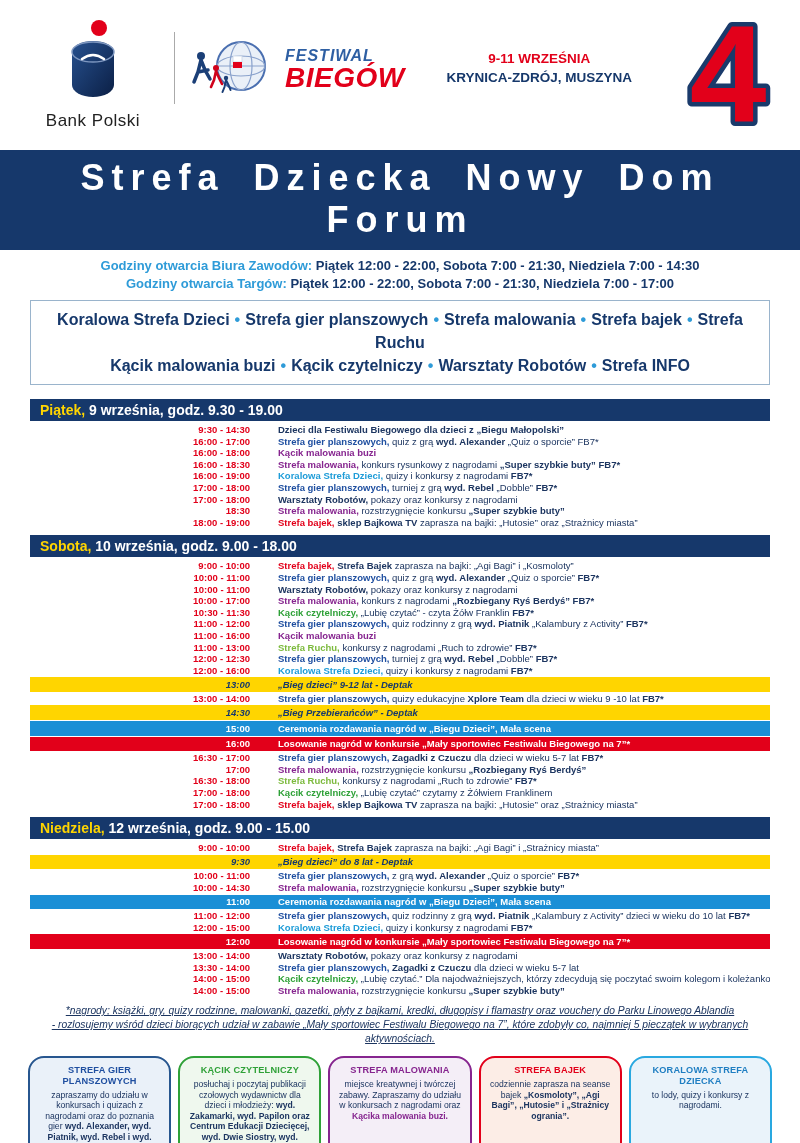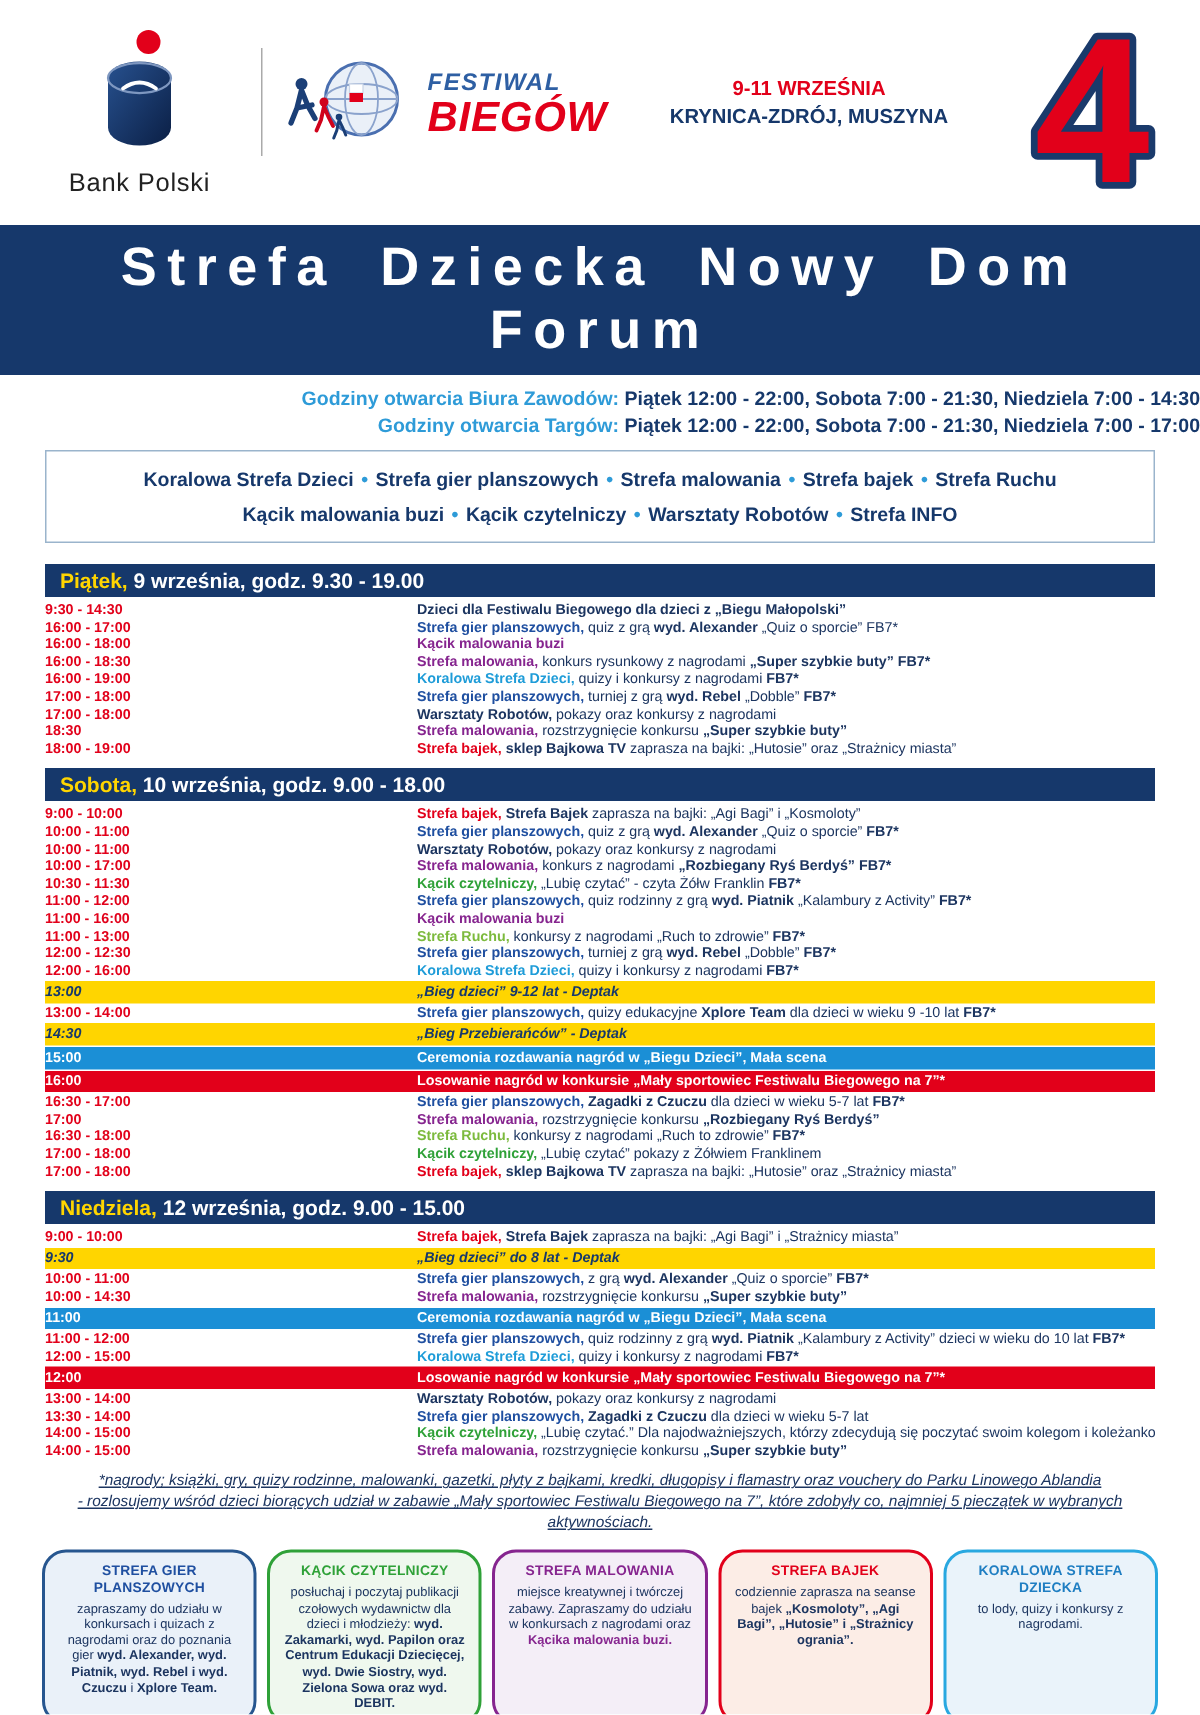--- a/index.html
+++ b/index.html
@@ -15,32 +15,32 @@
   .fb-line1{color:#2E5FA3;font-size:16px;font-weight:bold;letter-spacing:1px;}
   .fb-line2{color:#E2001A;font-size:28px;font-weight:bold;letter-spacing:.5px;}
   .event{flex:1;text-align:center;font-weight:bold;font-size:13.5px;color:#16386B;line-height:19px;margin-bottom:14px;}
   .event .ev2{color:#E2001A;}
   .num4{flex:none;width:108px;text-align:center;}
   
   .title-bar{background:#16386B;color:#fff;font-weight:bold;font-size:36px;letter-spacing:7px;
              word-spacing:12px;text-align:center;padding:7px 0 9px;}
   
   .hours{margin-top:8px;}
-  .hours-line{text-align:right;font-size:13px;font-weight:bold;margin:3px 0;color:#16386B;}
+  .hours-line{text-align:center;font-size:13px;font-weight:bold;margin:3px 0;color:#16386B;}
   .hours-line .hl-label{color:#2E9BD8;}
   
   .zones-box{margin:9px 30px 0;border:1px solid #9AB4CC;padding:7px 20px;text-align:center;
-             font-size:13px;font-weight:bold;color:#16386B;line-height:23px;}
+             font-size:16px;font-weight:bold;color:#16386B;line-height:23px;}
   .zone-bullet{color:#2E9BD8;padding:0 5px;}
   
   #schedule{margin:14px 30px 0;}
   .day-header{background:#16386B;color:#fff;font-weight:bold;font-size:14px;padding:3px 10px;margin-top:7px;margin-bottom:3px;}
   .day-name{color:#FFD500;}
   .srow{display:flex;font-size:9.5px;line-height:11.6px;align-items:center;}
-  .stime{width:220px;text-align:left;color:#E2001A;font-weight:bold;flex:none;}
+  .stime{width:220px;text-align:right;color:#E2001A;font-weight:bold;flex:none;}
   .sdesc{flex:1;padding-left:28px;white-space:nowrap;overflow:hidden;}
   .hl{margin:1px 0;padding:1.5px 0;}
   .hl-y{background:#FFD500;}
   .hl-y .stime{color:#16386B;font-style:italic;}
   .hl-y .seg-hl{color:#16386B;font-weight:bold;font-style:italic;}
   .hl-bl{background:#1B8FD6;}
   .hl-rd{background:#E2001A;}
   .hl-bl .stime,.hl-rd .stime{color:#fff;}
   .hl-bl .seg-hl,.hl-rd .seg-hl{color:#fff;font-weight:bold;}
   .sg-p{color:#1C3560;}
@@ -237,21 +237,21 @@
         <div class="srow">
           <div class="stime">17:00</div>
           <div class="sdesc"><span class="sg-m">Strefa malowania, </span><span class="sg-p">rozstrzygnięcie konkursu </span><span class="sg-b">„Rozbiegany Ryś Berdyś”</span></div>
         </div>
         <div class="srow">
           <div class="stime">16:30 - 18:00</div>
           <div class="sdesc"><span class="sg-ru">Strefa Ruchu, </span><span class="sg-p">konkursy z nagrodami „Ruch to zdrowie” </span><span class="sg-b">FB7*</span></div>
         </div>
         <div class="srow">
           <div class="stime">17:00 - 18:00</div>
-          <div class="sdesc"><span class="sg-c">Kącik czytelniczy, </span><span class="sg-p">„Lubię czytać” pokazy z Żółwiem Franklinem</span></div>
+          <div class="sdesc"><span class="sg-c">Kącik czytelniczy, </span><span class="sg-p">„Lubię czytać” czytamy z Żółwiem Franklinem</span></div>
         </div>
         <div class="srow">
           <div class="stime">17:00 - 18:00</div>
           <div class="sdesc"><span class="sg-ba">Strefa bajek,  </span><span class="sg-b">sklep Bajkowa TV </span><span class="sg-p">zaprasza na bajki: „Hutosie” oraz „Strażnicy miasta”</span></div>
         </div>
       </div>
       <div class="day-section">
         <div class="day-header"><span class="day-name">Niedziela,</span><span class="day-rest"> 12 września, godz. 9.00 - 15.00</span></div>
         <div class="srow">
           <div class="stime">9:00 - 10:00</div>

